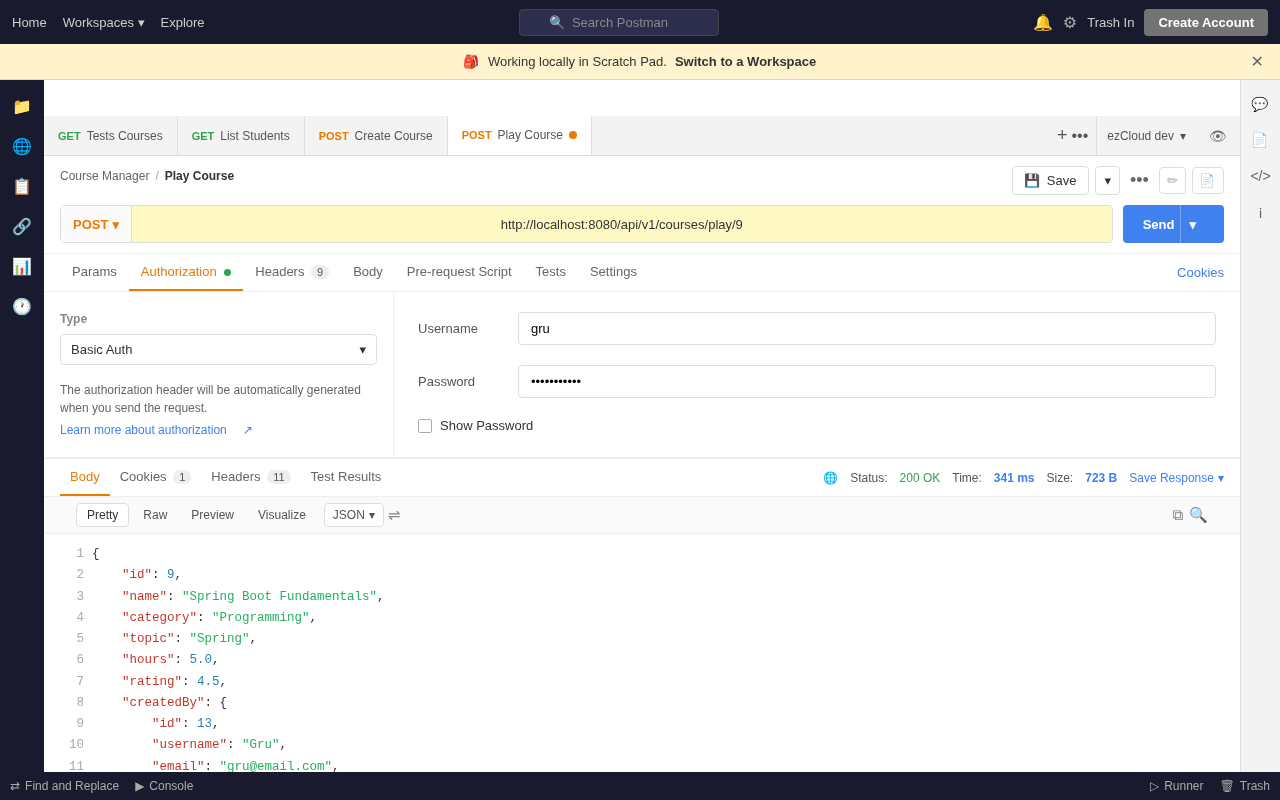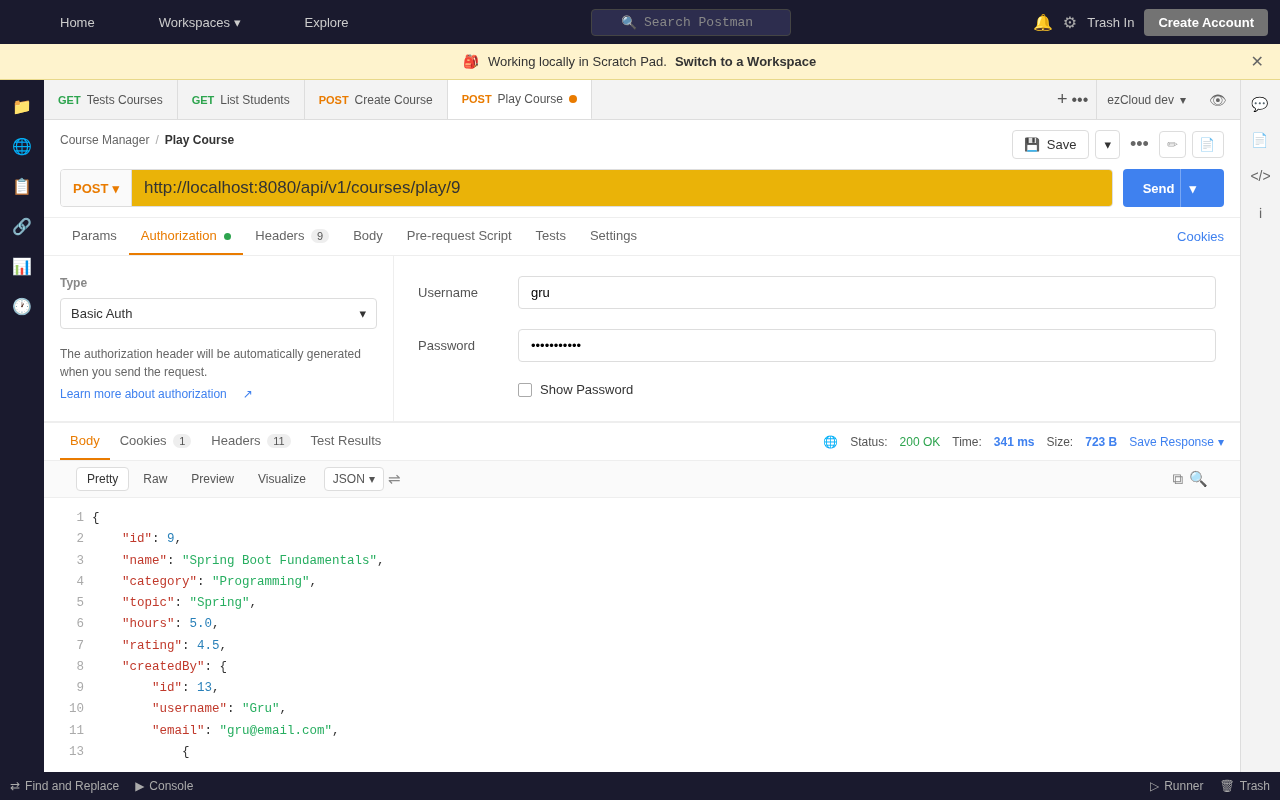--- a/index.html
+++ b/index.html
@@ -1,21 +1,21 @@
 <!DOCTYPE html>
 <html><head>
   <meta charset="utf-8">
   <style>
     * { box-sizing: border-box; margin: 0; padding: 0; }
     body { font-family: -apple-system, BlinkMacSystemFont, 'Segoe UI', sans-serif; font-size: 13px; background: #fff; color: #333; height: 800px; overflow: hidden; display: flex; flex-direction: column; }
 
     
     .topnav { display: flex; align-items: center; background: #1a1a2e; height: 44px; padding: 0 12px; gap: 16px; flex-shrink: 0; }
     .topnav-left { display: flex; align-items: center; gap: 16px; }
-    .nav-item { color: #ccc; font-size: 13px; cursor: pointer; white-space: nowrap; margin-left: 48px; }
+    .nav-item { color: #ccc; font-size: 13px; cursor: pointer; white-space: nowrap; }
     .nav-item.with-arrow { display: flex; align-items: center; gap: 4px; }
     .search-bar { flex: 1; display: flex; justify-content: center; }
     .search-input { background: #2d2d4e; border: 1px solid #444; border-radius: 4px; padding: 5px 12px 5px 30px; color: #aaa; font-size: 13px; width: 200px; cursor: text; position: relative; display: flex; align-items: center; gap: 6px; }
     .topnav-right { display: flex; align-items: center; gap: 10px; margin-left: auto; }
     .btn-signin { color: #ccc; font-size: 13px; cursor: pointer; background: transparent; border: none; }
     .btn-create { background: #737373; color: #fff; border: none; border-radius: 4px; padding: 6px 14px; font-size: 13px; cursor: pointer; font-weight: 600; }
     .icon-btn { background: transparent; border: none; color: #aaa; cursor: pointer; font-size: 16px; display: flex; align-items: center; }
 
     
     .banner { background: #fef3cd; display: flex; align-items: center; justify-content: center; padding: 10px 16px; gap: 8px; font-size: 13px; position: relative; flex-shrink: 0; border-bottom: 1px solid #e8d88a; }
@@ -26,21 +26,21 @@
     .main-layout { display: flex; flex: 1; overflow: hidden; }
 
     
     .sidebar { width: 44px; background: #1a1a2e; display: flex; flex-direction: column; align-items: center; padding: 8px 0; gap: 4px; flex-shrink: 0; }
     .sidebar-icon { width: 36px; height: 36px; display: flex; align-items: center; justify-content: center; color: #888; cursor: pointer; border-radius: 4px; font-size: 16px; }
 
     
     .content-area { flex: 1; display: flex; flex-direction: column; overflow: hidden; }
 
     
-    .tabs-bar { display: flex; align-items: center; background: #f3f3f3; border-bottom: 1px solid #ddd; flex-shrink: 0; height: 40px; padding: 0; overflow-x: auto; }
+    .tabs-bar { display: flex; align-items: center; background: #f3f3f3; border-bottom: 1px solid #ddd; flex-shrink: 0; height: 40px; padding: 0; overflow-x: auto; margin-top: 36px; }
     .tab { display: flex; align-items: center; gap: 6px; padding: 0 14px; height: 40px; font-size: 12px; cursor: pointer; border-right: 1px solid #ddd; white-space: nowrap; color: #555; }
     .tab.active { background: #fff; border-bottom: 2px solid #fff; margin-bottom: -1px; }
     .tab-method { font-weight: 700; font-size: 11px; }
     .tab-method.get { color: #2da44e; }
     .tab-method.post { color: #e97b00; }
     .tab-dot { width: 8px; height: 8px; border-radius: 50%; background: #e97b00; }
     .tab-actions { display: flex; align-items: center; gap: 4px; padding: 0 8px; margin-left: auto; }
     .tab-workspace { display: flex; align-items: center; gap: 6px; padding: 0 10px; font-size: 12px; color: #555; border-left: 1px solid #ddd; height: 40px; }
 
     
@@ -49,21 +49,21 @@
     .breadcrumb-link { color: #666; cursor: pointer; }
     .breadcrumb-sep { color: #aaa; }
     .breadcrumb-current { color: #333; font-weight: 600; }
     .breadcrumb-actions { margin-left: auto; display: flex; align-items: center; gap: 8px; }
     .btn-save { display: flex; align-items: center; gap: 6px; background: #fff; border: 1px solid #ddd; border-radius: 4px; padding: 6px 12px; font-size: 13px; cursor: pointer; color: #333; }
     .btn-save-arrow { border-left: 1px solid #ddd; padding: 6px 8px; cursor: pointer; }
     .btn-more { background: transparent; border: none; color: #666; cursor: pointer; font-size: 18px; padding: 4px; }
 
     .url-bar { display: flex; align-items: center; flex: 1; border: 1px solid #ddd; border-radius: 4px; overflow: hidden; height: 38px; margin-right: 10px; }
     .method-select { display: flex; align-items: center; gap: 4px; padding: 0 12px; border-right: 1px solid #ddd; font-weight: 700; font-size: 13px; color: #e97b00; cursor: pointer; height: 100%; background: #fafafa; }
-    .url-input { flex: 1; border: none; outline: none; padding: 0 12px; font-size: 17px; color: #333; background: #eab308; height: 100%; }
+    .url-input { flex: 1; border: none; outline: none; padding: 0 12px; font-size: 13px; color: #333; background: #fef9c3; height: 100%; text-align: center; }
     .btn-send { background: #3f81ef; color: #fff; border: none; border-radius: 4px; padding: 0 20px; font-size: 13px; cursor: pointer; font-weight: 600; height: 38px; display: flex; align-items: center; gap: 6px; }
     .btn-send-arrow { border-left: 1px solid rgba(255,255,255,0.3); padding: 0 8px; height: 100%; display: flex; align-items: center; }
 
     
     .req-tabs { display: flex; align-items: center; border-bottom: 1px solid #eee; padding: 0 16px; background: #fff; flex-shrink: 0; }
     .req-tab { padding: 10px 12px; font-size: 13px; color: #666; cursor: pointer; border-bottom: 2px solid transparent; }
     .req-tab.active { color: #e97b00; border-bottom-color: #e97b00; font-weight: 500; }
     .req-tab-dot { display: inline-block; width: 7px; height: 7px; border-radius: 50%; background: #2da44e; margin-left: 4px; vertical-align: middle; }
     .req-tab-badge { background: #eee; color: #555; border-radius: 10px; padding: 1px 6px; font-size: 11px; margin-left: 3px; }
     .cookies-link { margin-left: auto; color: #3f81ef; font-size: 13px; cursor: pointer; }
@@ -128,21 +128,21 @@
     <span class="nav-item">Home</span>
     <span class="nav-item with-arrow">
       <span>Workspaces</span>
       <span>▾</span>
     </span>
     <span class="nav-item">Explore</span>
   </div>
   <div class="search-bar">
     <div class="search-input">
       <span style="color:#888;">🔍</span>
-      <span style="color:#888;font-family:Liberation Mono, monospace;">Search Postman</span>
+      <span style="color:#888;">Search Postman</span>
     </div>
   </div>
   <div class="topnav-right">
     <span class="icon-btn">🔔</span>
     <span class="icon-btn">⚙</span>
     <button class="btn-signin">Trash In</button>
     <button class="btn-create">Create Account</button>
   </div>
 </div>
 
@@ -260,21 +260,21 @@
       </div>
       <div class="auth-right">
         <div class="auth-field-row">
           <div class="auth-field-label">Username</div>
           <input class="auth-field-input" value="gru" style="">
         </div>
         <div class="auth-field-row">
           <div class="auth-field-label">Password</div>
           <input class="auth-field-input" type="password" value="password123" style="">
         </div>
-        <div class="show-password-row" style="margin-left:100px;">
+        <div class="show-password-row" style="">
           <div class="checkbox"></div>
           <span>Show Password</span>
         </div>
       </div>
     </div>
 
     <div class="response-area">
       <div class="resp-tabs-bar">
         <div class="resp-tab active">Body</div>
         <div class="resp-tab">

